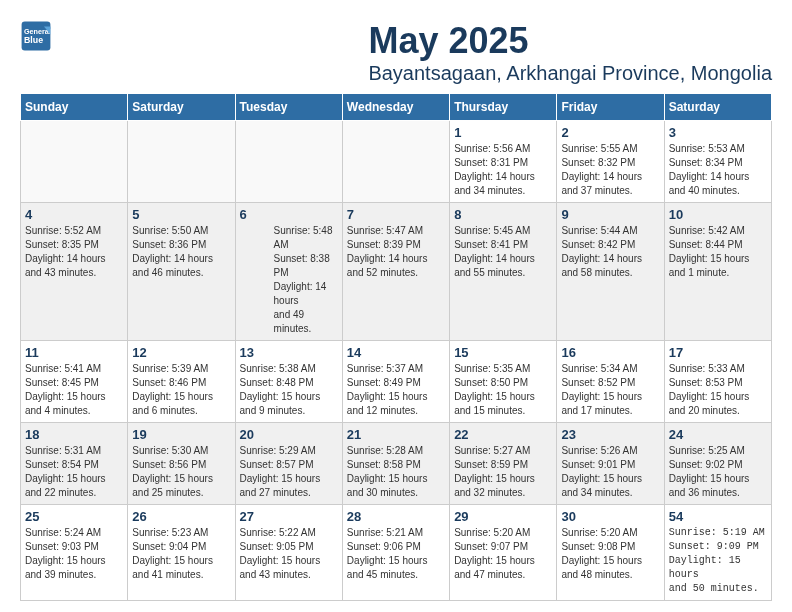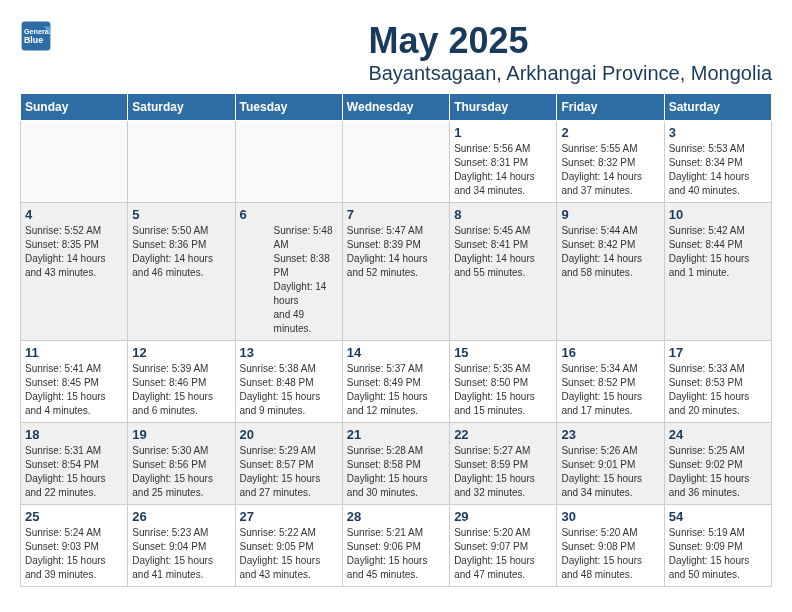--- a/index.html
+++ b/index.html
@@ -325,20 +325,20 @@
         </td>
         <td>
           <div class="day-num">30</div>
           <div class="day-info" style="white-space: pre-line;">Sunrise: 5:20 AM
 Sunset: 9:08 PM
 Daylight: 15 hours
 and 48 minutes.</div>
         </td>
         <td>
           <div class="day-num">54</div>
-          <div class="day-info" style="white-space: pre-line;">Sunrise: 5:19 AM
+          <div class="day-info" style="white-space: pre-line; font-family: Liberation Mono, monospace;">Sunrise: 5:19 AM
 Sunset: 9:09 PM
 Daylight: 15 hours
 and 50 minutes.</div>
         </td>
       </tr>
     </tbody>
 </table>
 
 </body></html>

